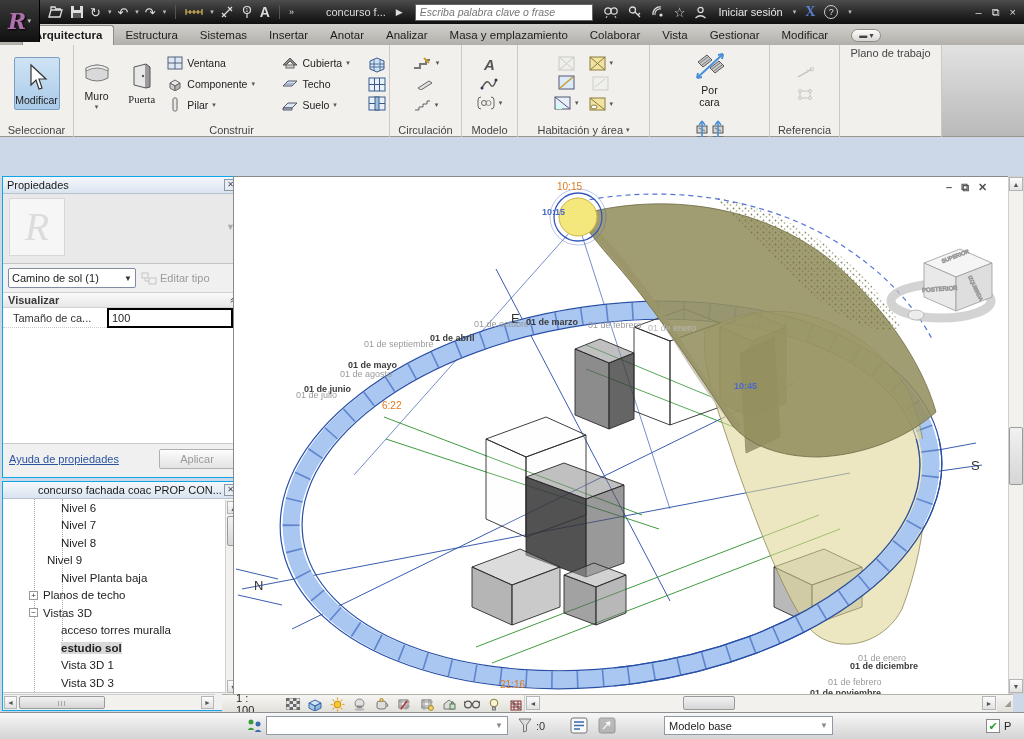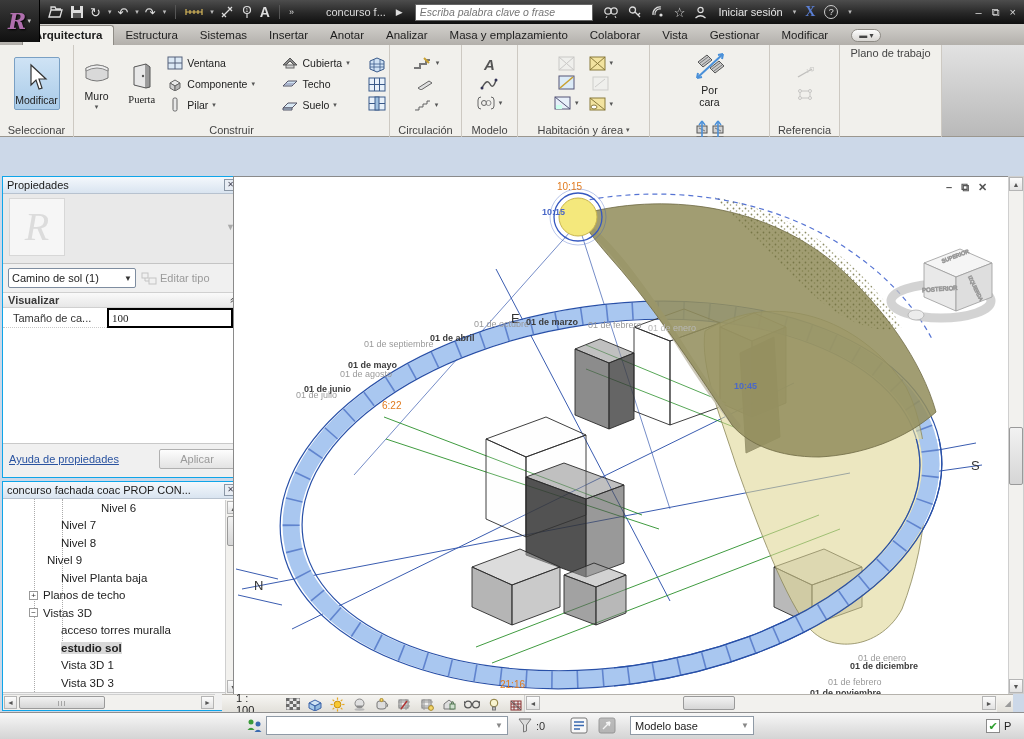--- a/index.html
+++ b/index.html
@@ -54,21 +54,21 @@
   #prop-preview .ghostR{position:absolute;left:6px;top:4px;width:56px;height:58px;background:#f6f6f6;border:1px solid #d7d7d7;color:#dcdcdc;font-size:40px;font-family:"Liberation Serif",serif;font-style:italic;text-align:center;line-height:56px;}
   #prop-preview .pvdd{position:absolute;right:6px;top:28px;color:#aaa;font-size:9px;}
   #typerow{display:flex;align-items:center;gap:5px;padding:4px 5px;height:28px;}
   #typesel{flex:0 0 128px;height:20px;background:#fff;border:1px solid #7e8da0;border-radius:2px;display:flex;align-items:center;padding:0 3px;font-size:11px;}
   #typesel .dd{margin-left:auto;font-size:8px;color:#333;}
   #edittype{display:flex;align-items:center;gap:3px;color:#9a9a9a;font-size:11px;}
   .sechdr{height:16px;background:linear-gradient(#fafafa,#e7e7e7);border-top:1px solid #d0d0d0;border-bottom:1px solid #d0d0d0;display:flex;align-items:center;padding:0 5px;color:#3a3a3a;font-weight:bold;font-size:11px;}
   .sechdr .chev{margin-left:auto;transform:rotate(-90deg);font-size:10px;color:#444;font-weight:normal;}
   #paramrow{display:flex;align-items:center;height:20px;background:#fff;border-bottom:1px dotted #c9c9c9;}
   #paramrow .plabel{width:104px;padding-left:10px;color:#333;}
-  #paramrow .pval{flex:1;margin-right:8px;border:2px solid #000;height:18px;display:flex;align-items:center;padding:8px 3px;background:#fff;font-family:Liberation Serif, serif;}
+  #paramrow .pval{flex:1;margin-right:8px;border:2px solid #000;height:18px;display:flex;align-items:center;padding:8px 3px;background:#fff;}
   #prop-fill{background:#fff;height:116px;border-bottom:1px solid #c9c9c9;}
   #prop-bottom{display:flex;align-items:center;padding:5px 6px;gap:8px;}
   #prop-help{color:#2a53a0;text-decoration:underline;}
   #apply-btn{margin-left:auto;width:76px;height:20px;background:linear-gradient(#fdfdfd,#e3e3e3);border:1px solid #b0b0b0;border-radius:2px;color:#9a9a9a;text-align:center;line-height:18px;}
   #browser{top:344px;height:230px;}
   #browser-tree{position:relative;height:194px;overflow:hidden;background:#fff;border-bottom:1px solid #c9c9c9;}
   .trow{height:17.5px;display:flex;align-items:center;position:relative;}
   .tglyph{width:9px;height:9px;border:1px solid #999;background:#fff;font-size:8px;line-height:7px;text-align:center;color:#333;margin-right:5px;flex:0 0 9px;}
   .tlabel{color:#222;font-size:11.5px;white-space:nowrap;}
   .tlabel.b{font-weight:bold;}
@@ -545,27 +545,27 @@
       </div>
       <div id="prop-fill"></div>
       <div id="prop-bottom">
         <span id="prop-help">Ayuda de propiedades</span>
         <span id="apply-btn">Aplicar</span>
       </div>
     </div>
 
     <div class="palette" id="browser">
       <div class="pal-title">
-        <span style="white-space:nowrap;overflow:hidden;">concurso fachada coac PROP CON...</span>
+        <span style="white-space:nowrap;overflow:hidden;margin-left:31px;">concurso fachada coac PROP CON...</span>
         <span class="pal-close">✕</span>
       </div>
       <div id="browser-tree">
         <span class="guide" style="left:31px;"></span>
         <span class="guide" style="left:59px;height:150px;"></span>
-      <div class="trow" style="padding-left: 58px; margin-left: 40px;">
+      <div class="trow" style="padding-left: 58px;">
             <span class="tlabel">Nivel 6</span>
           </div>
           <div class="trow" style="padding-left: 58px;">
             <span class="tlabel">Nivel 7</span>
           </div>
           <div class="trow" style="padding-left: 58px;">
             <span class="tlabel">Nivel 8</span>
           </div>
           <div class="trow" style="padding-left: 44px;">
             <span class="tlabel">Nivel 9</span>
@@ -874,20 +874,20 @@
         </svg></span>
     <span style="position:absolute;left:536px;top:7px;font-size:11px;color:#333;">:0</span>
     <span class="sb-icon" style="left:570px;"><svg width="18" height="17">
           <rect x="1" y="1" width="16" height="15" rx="2" fill="#f8f8f8" stroke="#777"></rect>
           <path d="M4 5 H14 M4 8.5 H14 M4 12 H10" stroke="#3a6ab0" stroke-width="1.4"></path>
         </svg></span>
     <span class="sb-icon" style="left:598px;"><svg width="18" height="17" opacity=".6">
           <rect x="1" y="1" width="16" height="15" rx="2" fill="#9a9a9a" stroke="#666"></rect>
           <path d="M5 12 L12 5 M12 5 l-4 1 M12 5 l-1 4" stroke="#fff" stroke-width="1.4" fill="none"></path>
         </svg></span>
-    <span class="sb-combo" style="left:630px;width:124px;">
+    <span class="sb-combo" style="left:664px;width:169px;">
         <span>Modelo base</span>
         <span class="dd">▼</span>
       </span>
     <span id="sb-check">✔</span>
     <span id="sb-plabel">P</span>
   </div>
 </div>
 
 </body></html>

